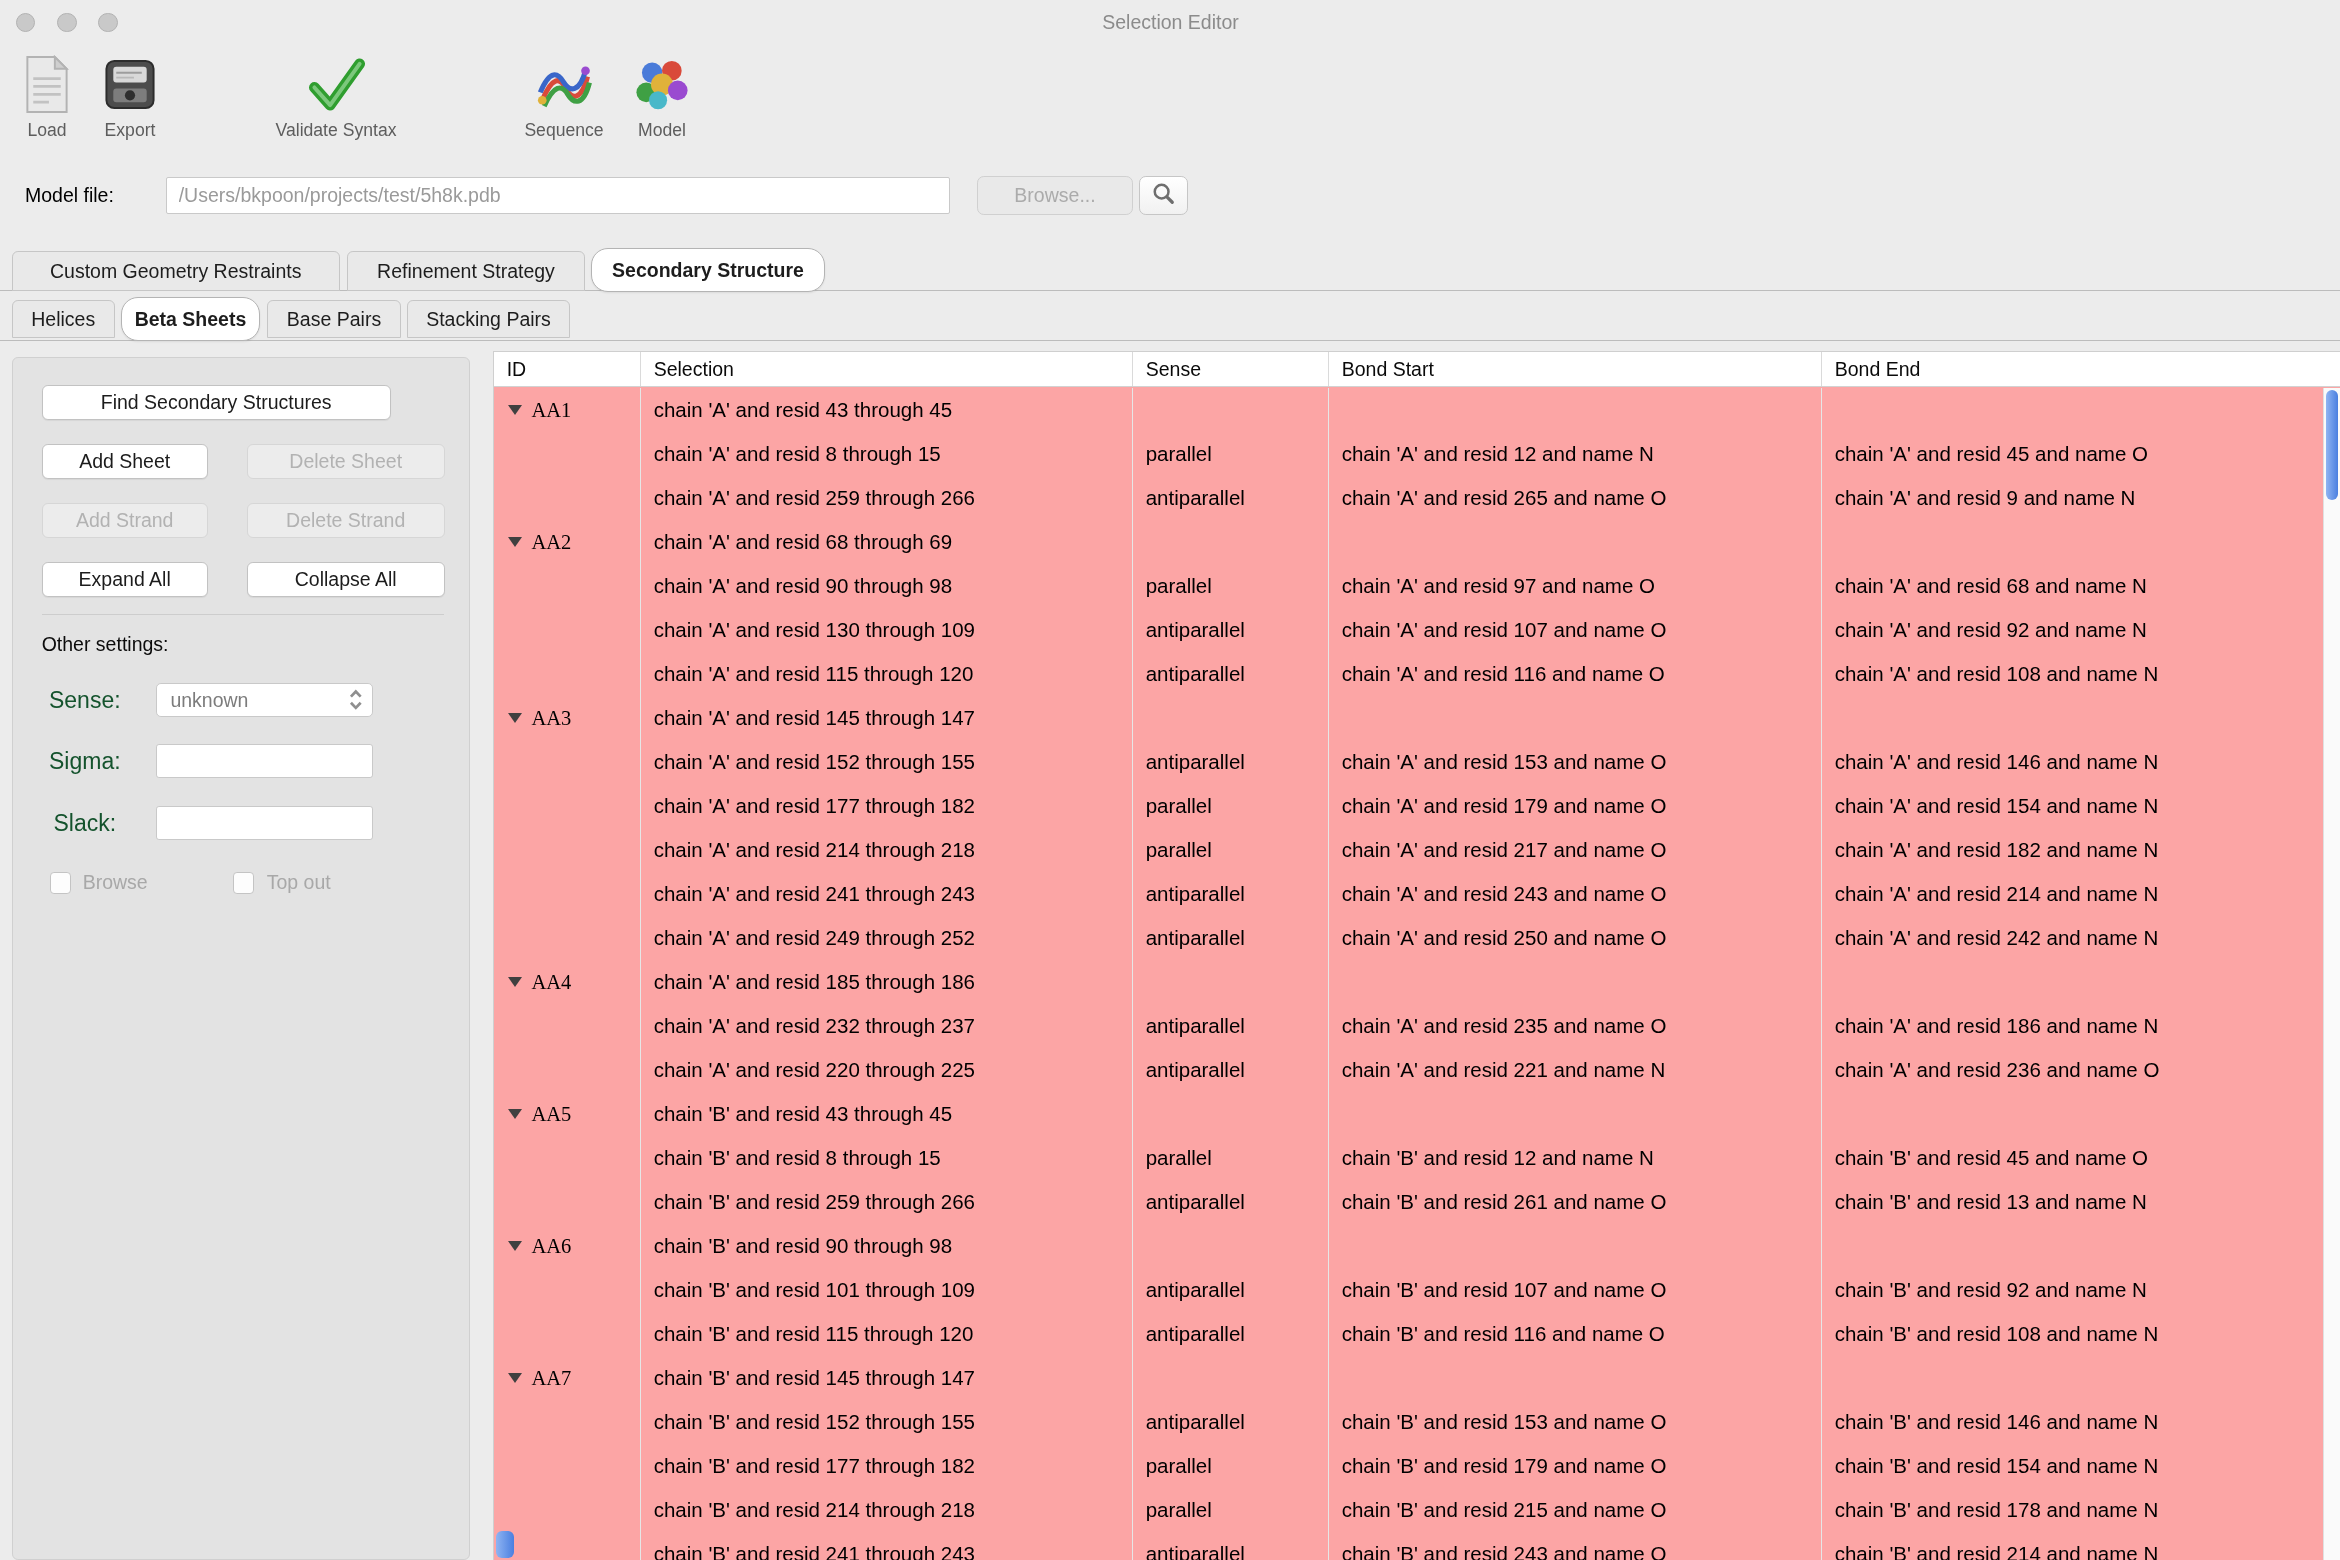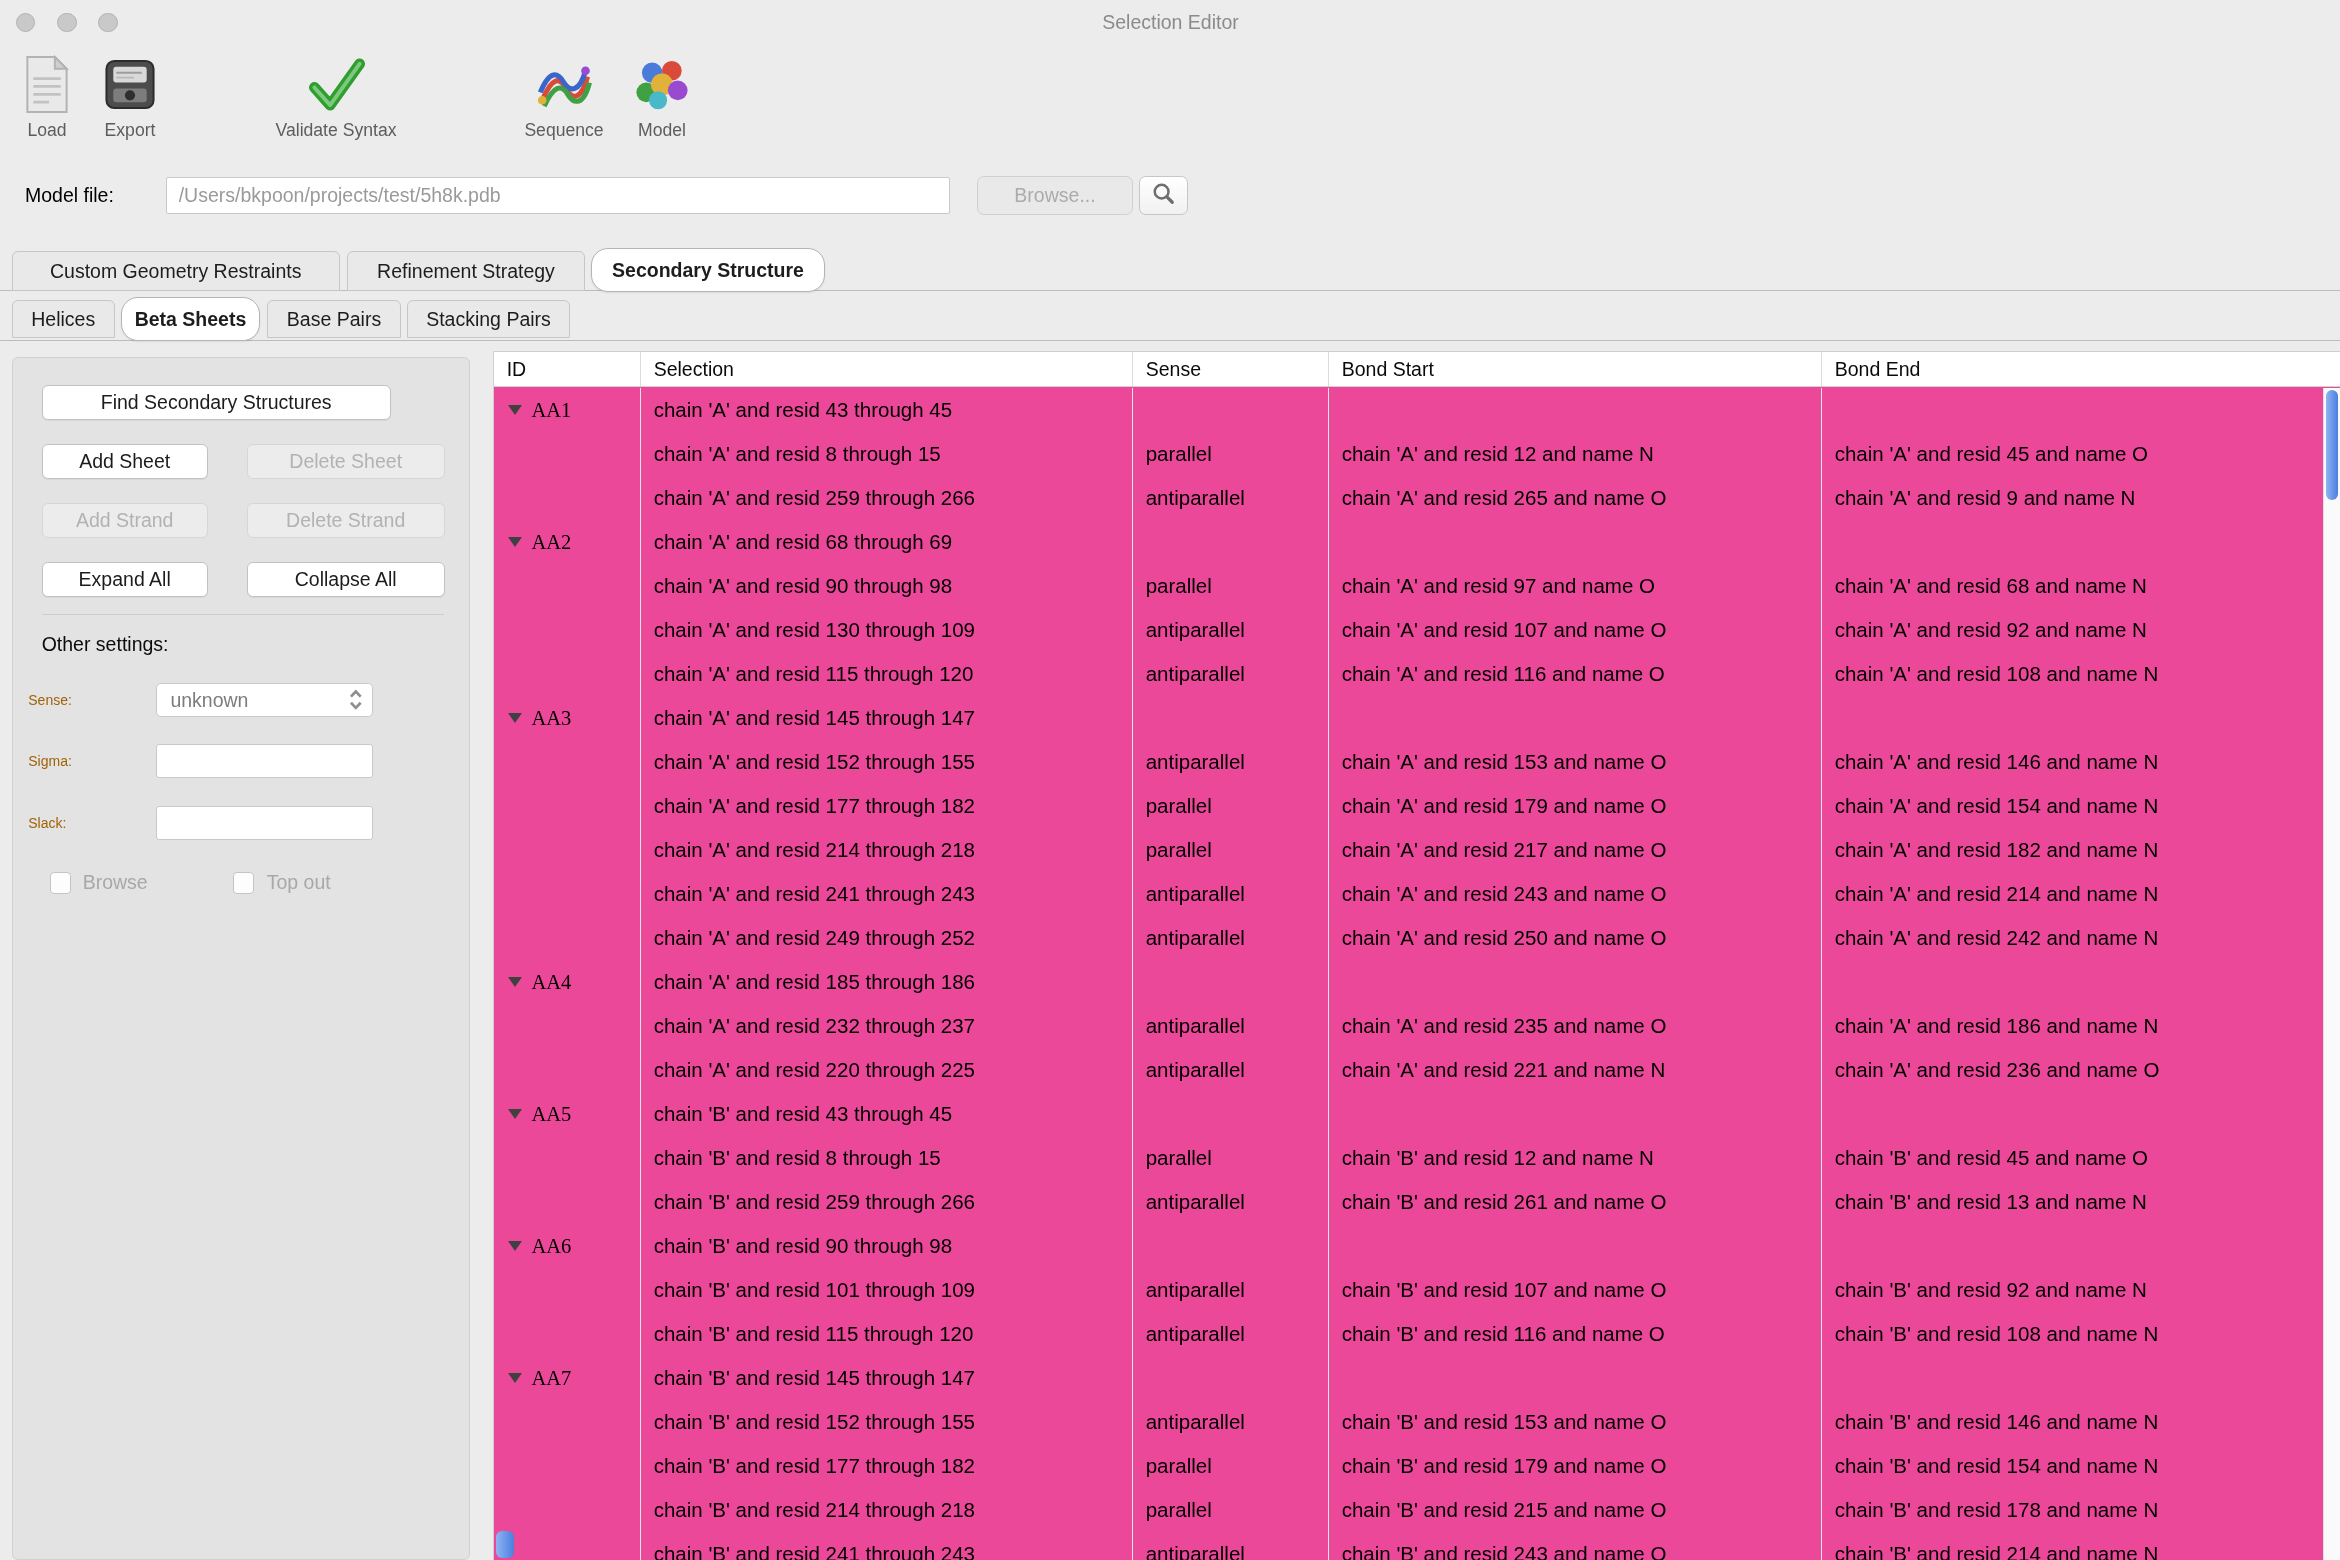--- a/index.html
+++ b/index.html
@@ -65,41 +65,41 @@
   .sbtn.disabled { background:#ececec; border-color:#d6d6d6; color:#b2b2b2; box-shadow:none; }
   .b-find     { left:29px;  top:27px;  width:349px; }
   .b-addsheet { left:29px;  top:86px;  width:166px; }
   .b-delsheet { left:234px; top:86px;  width:198px; }
   .b-addstr   { left:29px;  top:145px; width:166px; }
   .b-delstr   { left:234px; top:145px; width:198px; }
   .b-expand   { left:29px;  top:204px; width:166px; }
   .b-collapse { left:234px; top:204px; width:198px; }
   .sb-divider { position:absolute; left:29px; top:256px; width:402px; height:1px; background:#cdcdcd; }
   .sb-other   { position:absolute; left:29px; top:275px; font-size:19.5px; color:#0b0b0b; }
-  .ctl-label  { position:absolute; left:15.6px; width:113px; text-align:left;
-                font-size:14px; color:#a16207; line-height:34px; }
+  .ctl-label  { position:absolute; left:15.6px; width:113px; text-align:center;
+                font-size:23px; color:#14532d; line-height:34px; }
   .lbl-sense { top:325px; } .lbl-sigma { top:386px; } .lbl-slack { top:448px; }
   .dropdown { position:absolute; left:143px; top:325px; width:217px; height:34px;
               background:#ffffff; border:1px solid #c9c9c9; border-radius:4.9px;
               display:flex; align-items:center; }
   .dd-text { flex:1; font-size:19.5px; color:#7c7c7c; padding-left:13.7px; }
   .dd-step { width:25px; display:flex; justify-content:center; margin-right:3.9px; }
   .sfield { position:absolute; left:143px; width:217px; height:34px; background:#fff;
             border:1px solid #c9c9c9; border-radius:2.9px; font-size:19.5px; color:#333;
             padding:0 9.8px; font-family:"Liberation Sans", sans-serif; }
   .f-sigma { top:386px; } .f-slack { top:448px; }
   .cbox { position:absolute; top:514px; width:21.5px; height:21.5px; background:#fdfdfd;
           border:1px solid #c4c4c4; border-radius:3.9px; }
   .cb1 { left:37px; } .cb2 { left:220px; }
   .cb-label { position:absolute; top:510px; font-size:19.5px; color:#a8a8a8; line-height:29px; }
   .cbl1 { left:70px; } .cbl2 { left:254px; }
 
   
   .table-wrap { position:absolute; left:493px; top:351px; width:1848px; height:1209px;
-                background:#ec4899; border-left:1px solid #cfcfcf; border-top:1px solid #cfcfcf;
+                background:#fca5a5; border-left:1px solid #cfcfcf; border-top:1px solid #cfcfcf;
                 overflow:hidden; }
   .thead { position:absolute; left:0; top:0; width:1848px; height:35px; background:#ffffff;
            border-bottom:1px solid #d2d2d2; display:grid;
            grid-template-columns:147px 492px 196px 493px 1fr; }
   .thead .hcell { line-height:34px; font-size:19.5px; color:#0a0a0a; padding-left:12.7px;
                   border-right:1px solid #dadada; white-space:nowrap; overflow:hidden; }
   .tbody { position:absolute; left:0; top:36px; width:1830px; }
   .trow { display:grid; grid-template-columns:147px 492px 196px 493px 1fr; height:44px; }
   .cell { line-height:44px; font-size:20.5px; color:#000; padding-left:12.7px;
           border-right:1px solid #e6e6e6; white-space:nowrap; overflow:hidden; }

